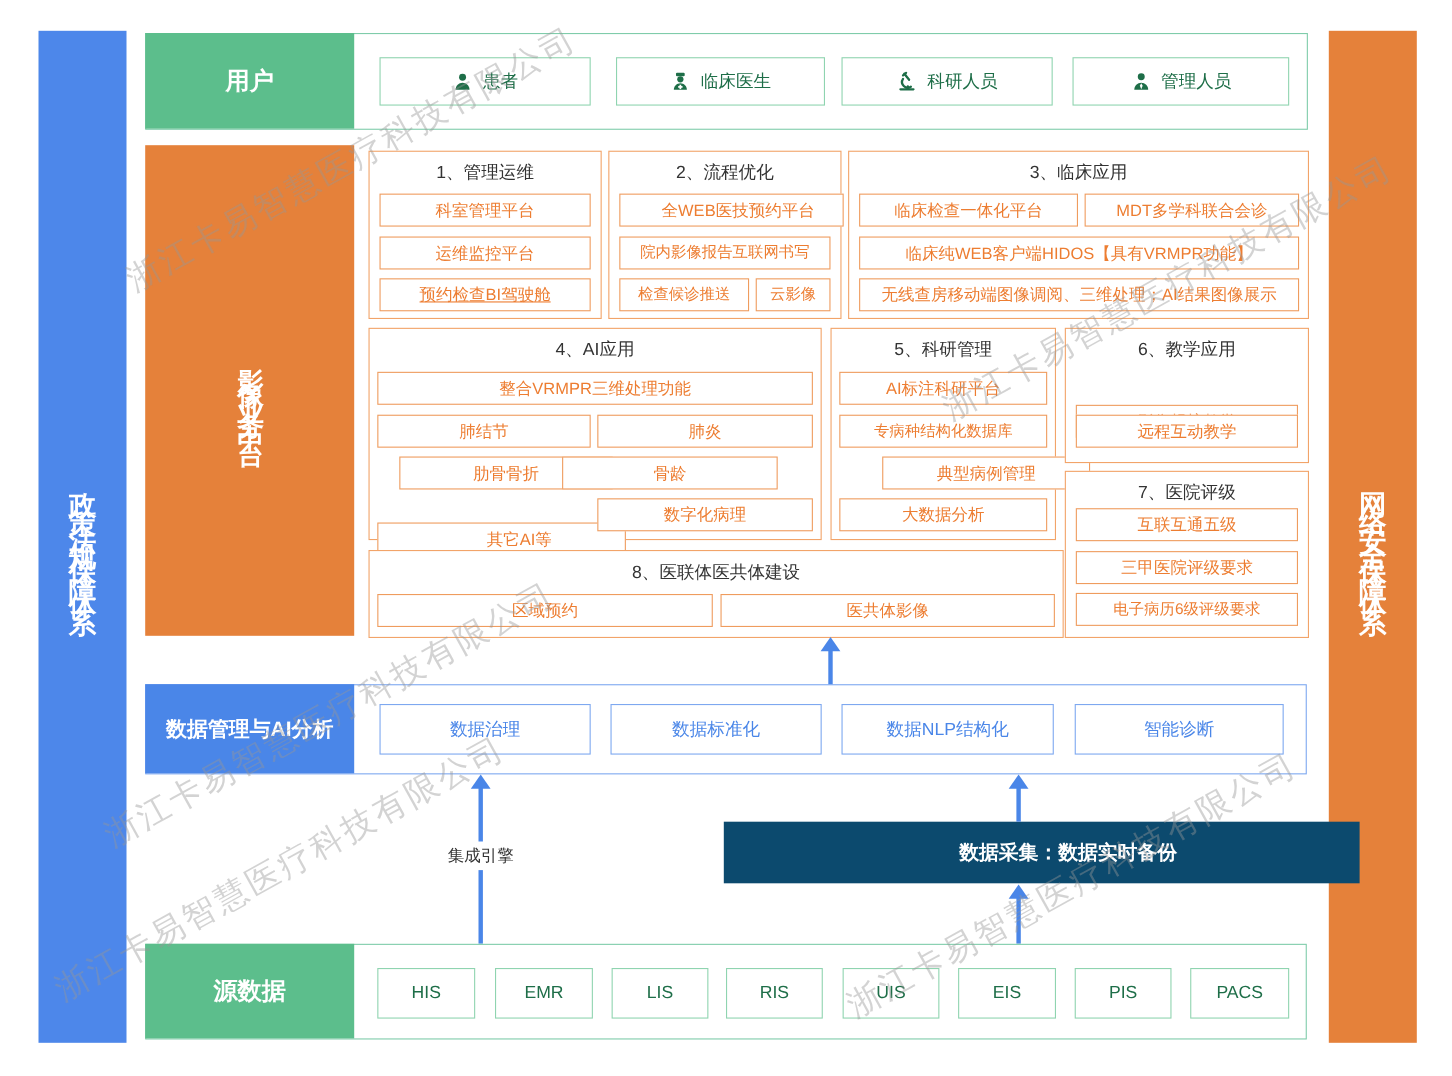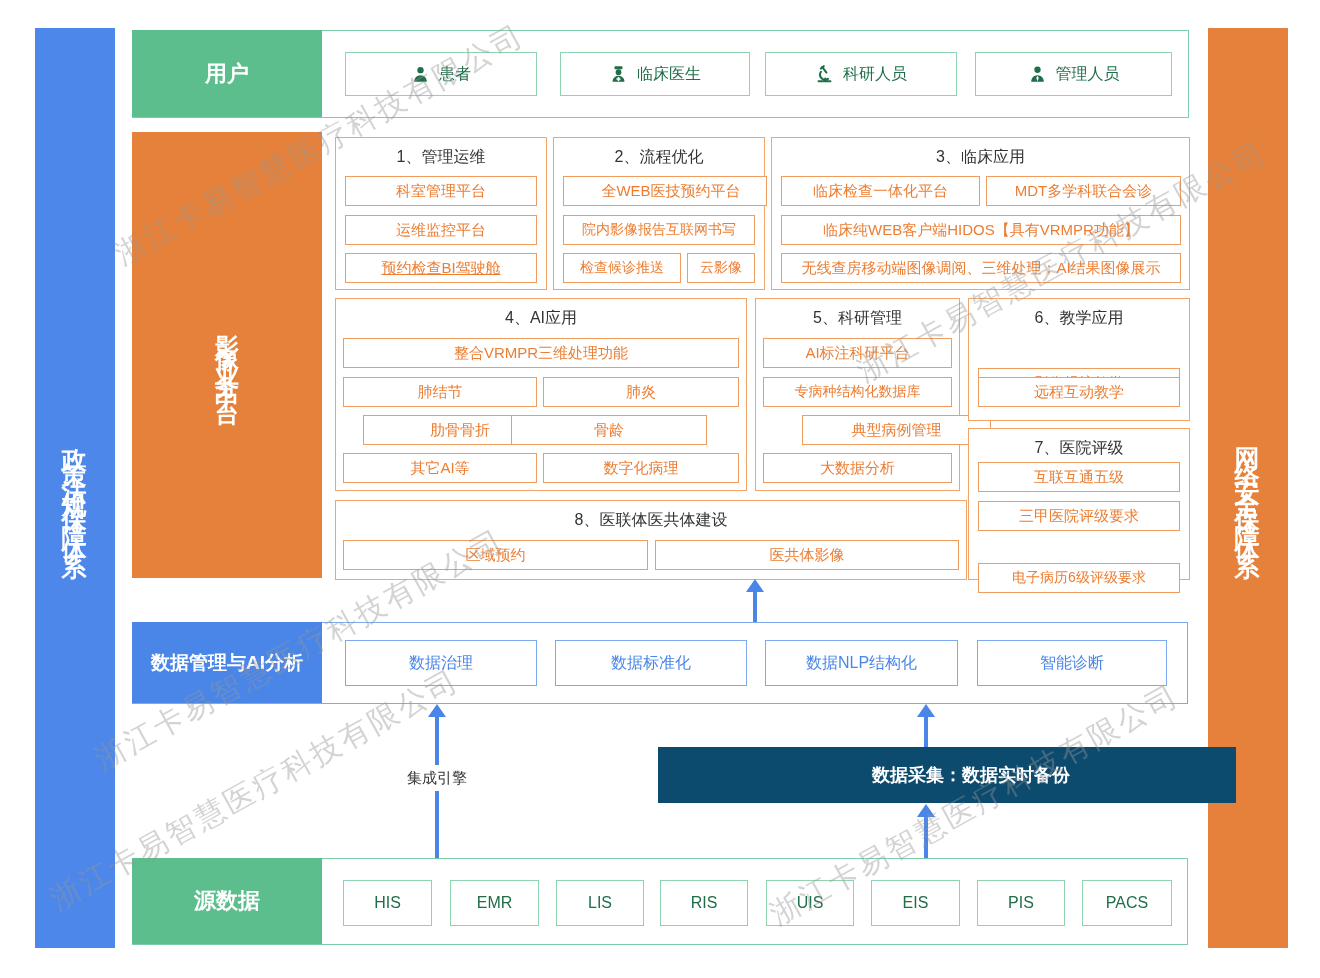--- a/index.html
+++ b/index.html
@@ -133,21 +133,21 @@
   <div class="obox" style="left:781px;top:253px;width:398px;height:28px;">无线查房移动端图像调阅、三维处理；AI结果图像展示</div>
 
   <div class="gbox" style="left:335px;top:298px;width:410px;height:191px;">
     <div class="gtitle">4、AI应用</div>
   </div>
   <div class="obox" style="left:343px;top:338px;width:394px;height:28px;">整合VRMPR三维处理功能</div>
   <div class="obox" style="left:343px;top:377px;width:192px;height:28px;">肺结节</div>
   <div class="obox" style="left:543px;top:377px;width:194px;height:28px;">肺炎</div>
   <div class="obox" style="left:343px;top:415px;width:192px;height:28px;margin-left:20px;">肋骨骨折</div>
   <div class="obox" style="left:511px;top:415px;width:194px;height:28px;">骨龄</div>
-  <div class="obox" style="left:343px;top:453px;width:192px;height:28px;">其它AI等</div>
+  <div class="obox" style="left:343px;top:475px;width:192px;height:28px;padding-left:32px;">其它AI等</div>
   <div class="obox" style="left:543px;top:453px;width:194px;height:28px;">数字化病理</div>
 
   <div class="gbox" style="left:755px;top:298px;width:203px;height:191px;">
     <div class="gtitle">5、科研管理</div>
   </div>
   <div class="obox" style="left:763px;top:338px;width:187px;height:28px;text-align:center;">AI标注科研平台</div>
   <div class="obox" style="left:763px;top:377px;width:187px;height:28px;font-size:14px;">专病种结构化数据库</div>
   <div class="obox" style="left:802px;top:415px;width:187px;height:28px;">典型病例管理</div>
   <div class="obox" style="left:763px;top:453px;width:187px;height:28px;">大数据分析</div>
 
@@ -155,21 +155,21 @@
     <div class="gtitle">6、教学应用</div>
   </div>
   <div class="obox" style="left:978px;top:338px;width:200px;height:28px;margin-top:30px;">影像规培教学</div>
   <div class="obox" style="left:978px;top:377px;width:200px;height:28px;">远程互动教学</div>
 
   <div class="gbox" style="left:968px;top:428px;width:220px;height:150px;">
     <div class="gtitle">7、医院评级</div>
   </div>
   <div class="obox" style="left:978px;top:462px;width:200px;height:28px;">互联互通五级</div>
   <div class="obox" style="left:978px;top:501px;width:200px;height:28px;">三甲医院评级要求</div>
-  <div class="obox" style="left:978px;top:539px;width:200px;height:28px;font-size:14px;margin-top:24px;">电子病历6级评级要求</div>
+  <div class="obox" style="left:978px;top:539px;width:200px;height:28px;font-size:14px;">电子病历6级评级要求</div>
 
   <div class="gbox" style="left:335px;top:500px;width:630px;height:78px;">
     <div class="gtitle">8、医联体医共体建设</div>
   </div>
   <div class="obox" style="left:343px;top:540px;width:303px;height:28px;">区域预约</div>
   <div class="obox" style="left:655px;top:540px;width:302px;height:28px;">医共体影像</div>
 
   <div class="row-outer row-blue" style="left:132px;top:622px;width:1054px;height:80px;"></div>
   <div class="row-label lab-blue" style="left:132px;top:622px;width:190px;height:81px;font-size:19px;">数据管理与AI分析</div>
   <div class="blbox" style="left:345px;top:640px;width:190px;height:44px;">数据治理</div>

